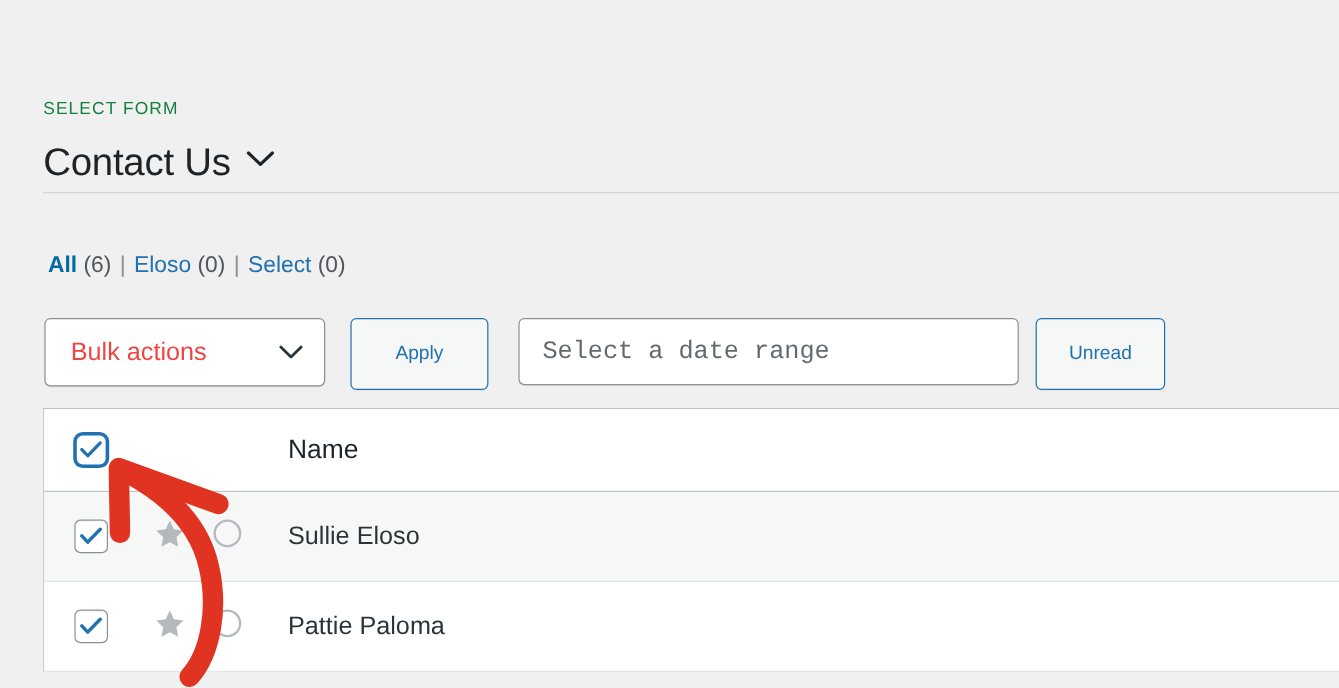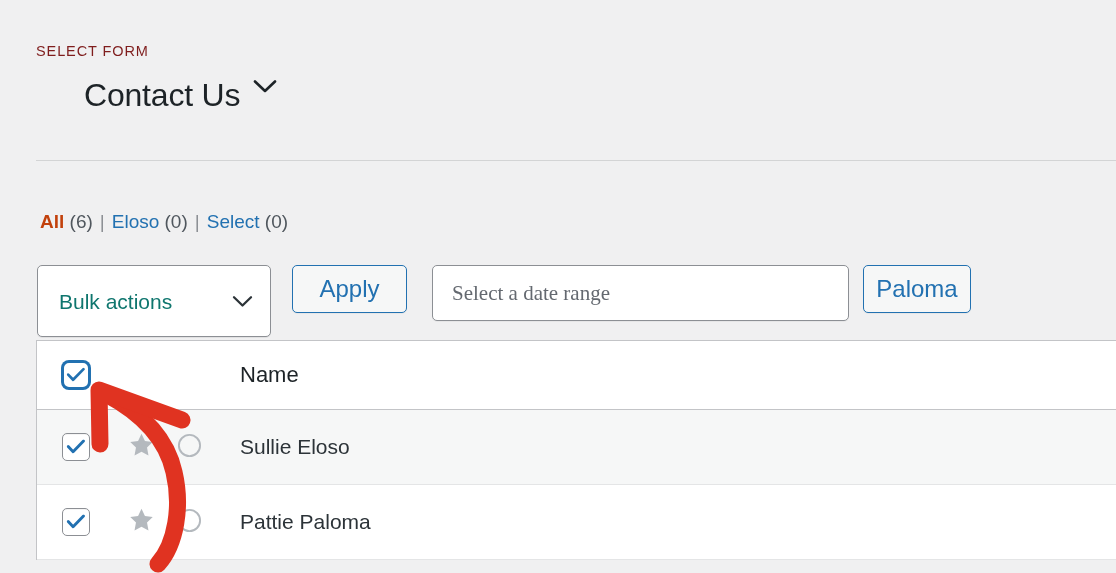--- a/index.html
+++ b/index.html
@@ -18,30 +18,31 @@
 
   
   .form-select-wrap {
     position: absolute;
     left: 36px;
     top: 44px;
   }
   .select-form-label {
     font-size: 14.5px;
     letter-spacing: 0.9px;
-    color: #7f1d1d;
+    color: #15803d;
     font-weight: 400;
     text-transform: uppercase;
     line-height: 1;
+    margin-top: 40px;
   }
   .form-title-row {
     display: flex;
+    align-items: center;
     margin-top: 20px;
     cursor: pointer;
-    margin-left: 48px;
   }
   .form-title {
     font-size: 32px;
     font-weight: 400;
     color: #1d2327;
     line-height: 1;
     letter-spacing: -0.2px;
   }
   .chevron-down {
     margin-left: 13px;
@@ -61,21 +62,21 @@
   .filter-links {
     position: absolute;
     left: 40px;
     top: 212px;
     font-size: 19px;
     color: #50575e;
     line-height: 1;
     white-space: nowrap;
   }
   .filter-links .fl-current {
-    color: #c2410c;
+    color: #0369a1;
     font-weight: bold;
   }
   .filter-links .fl-link {
     color: #2271b1;
     cursor: pointer;
   }
   .filter-links .fl-count {
     color: #50575e;
   }
   .filter-links .fl-sep {
@@ -87,44 +88,44 @@
   
   .toolbar {
     position: absolute;
     left: 37px;
     top: 265px;
     display: flex;
     align-items: flex-start;
   }
   .bulk-select {
     width: 234px;
-    height: 72px;
+    height: 57px;
     box-sizing: border-box;
     background: #fff;
     border: 1px solid #8c8f94;
     border-radius: 5px;
     display: flex;
     align-items: center;
     justify-content: space-between;
     padding: 0 17px 0 21px;
     font-size: 21px;
-    color: #0f766e;
+    color: #ef4444;
     box-shadow: 0 1px 0 rgba(0,0,0,0.06);
     cursor: pointer;
   }
   .bulk-select .sel-label { line-height: 1; }
 
   .btn-secondary {
-    height: 48px;
+    height: 60px;
     box-sizing: border-box;
     background: #f6f7f7;
     border: 1px solid #2271b1;
     border-radius: 5px;
     color: #2271b1;
-    font-size: 24px;
+    font-size: 16px;
     font-family: "Liberation Sans", sans-serif;
     display: flex;
     align-items: center;
     justify-content: center;
     cursor: pointer;
     padding: 0 20px;
     box-shadow: 0 1px 0 rgba(0,0,0,0.04);
   }
   .apply-btn { margin-left: 21px; width: 115px; }
   .filter-btn { margin-left: 14px; width: 108px; }
@@ -132,21 +133,21 @@
   .date-range {
     margin-left: 25px;
     width: 417px;
     height: 56px;
     box-sizing: border-box;
     background: #fff;
     border: 1px solid #8c8f94;
     border-radius: 5px;
     font-size: 21px;
     color: #646970;
-    font-family: Liberation Serif, serif;
+    font-family: Liberation Mono, monospace;
     padding: 0 19px;
     outline: none;
     box-shadow: 0 1px 0 rgba(0,0,0,0.04);
   }
   .date-range::placeholder { color: #646970; opacity: 1; }
 
   
   .entries-table {
     position: absolute;
     left: 36px;
@@ -258,21 +259,21 @@
       <svg width="21" height="13" viewBox="0 0 21 13">
         <path d="M2 2.2 L10.5 10.5 L19 2.2" fill="none" stroke="#2c3338" stroke-width="2.3" stroke-linecap="round" stroke-linejoin="round"></path>
       </svg>
     </span>
   </div>
 
   <button class="btn-secondary apply-btn">Apply</button>
 
   <input class="date-range" type="text" placeholder="Select a date range" style="">
 
-  <button class="btn-secondary filter-btn">Paloma</button>
+  <button class="btn-secondary filter-btn">Unread</button>
 </div>
 
 <div class="entries-table">
 
   <div class="tr head">
     <div class="cell-cb">
       <span class="cbox focused">
         <svg width="19" height="15" viewBox="0 0 19 15">
           <path d="M1.7 7.4 L6.6 12.6 L17 1.9" fill="none" stroke="#2271b1" stroke-width="2.7" stroke-linecap="round" stroke-linejoin="round"></path>
         </svg>

